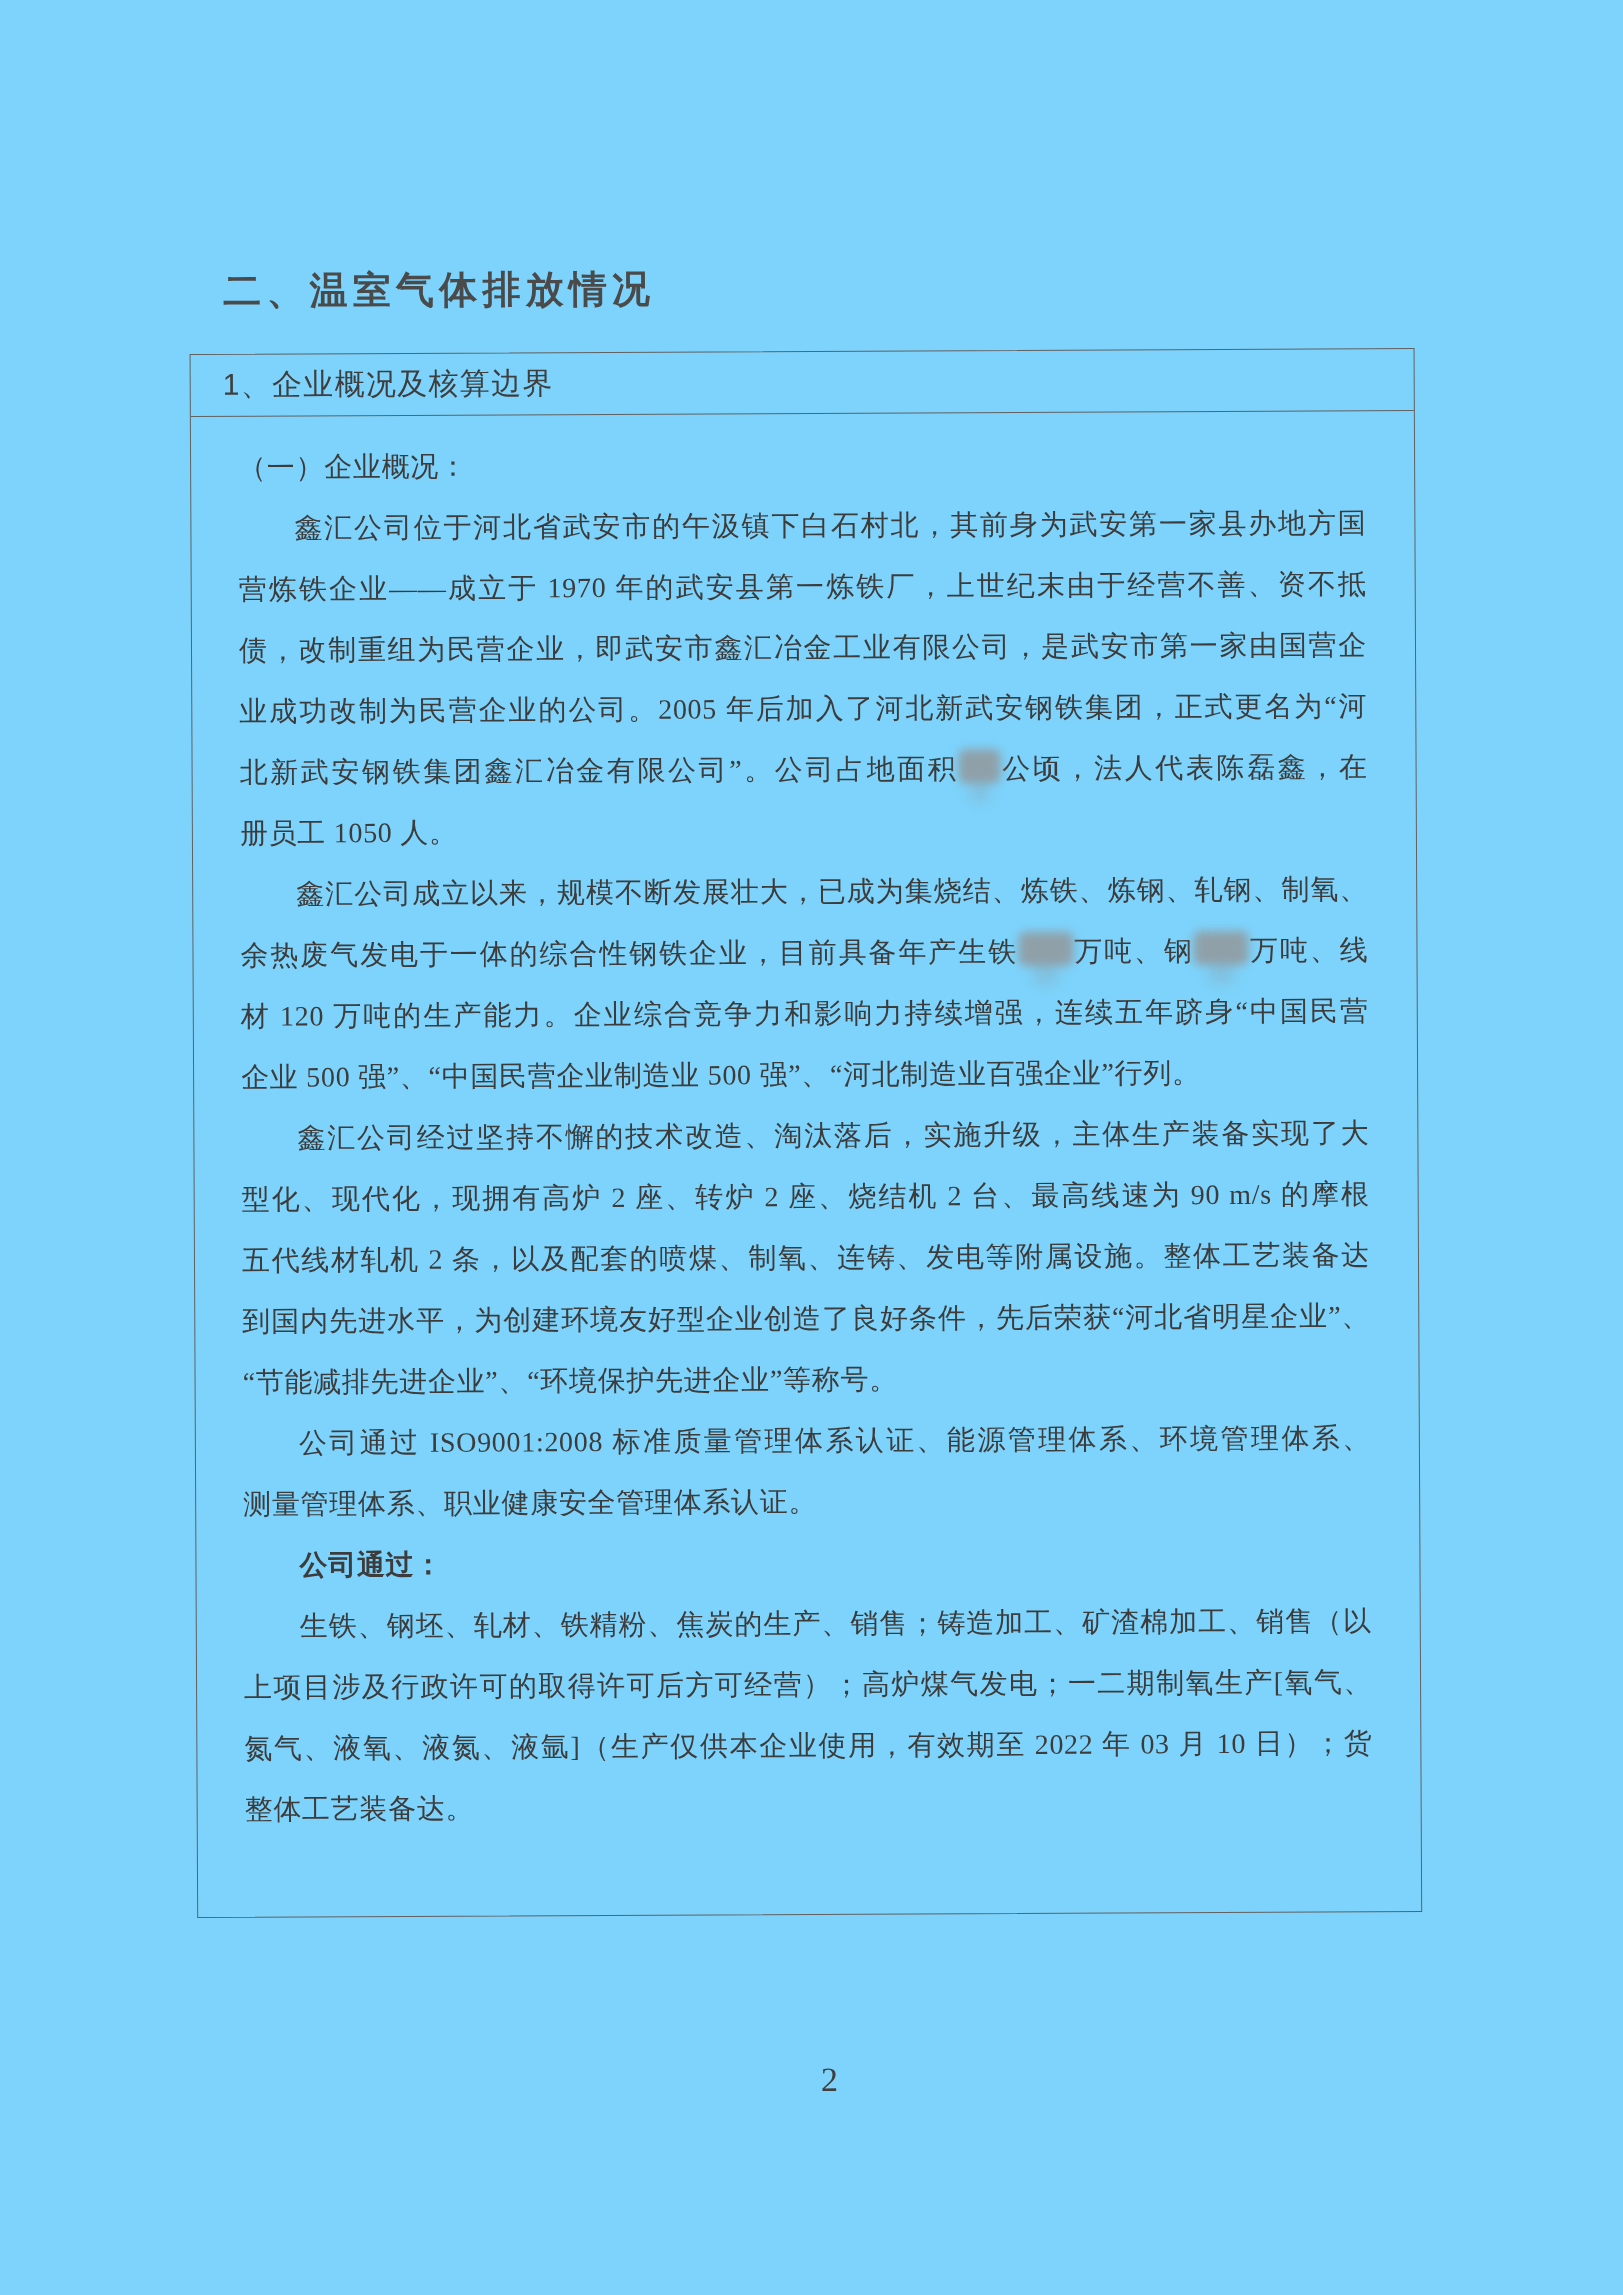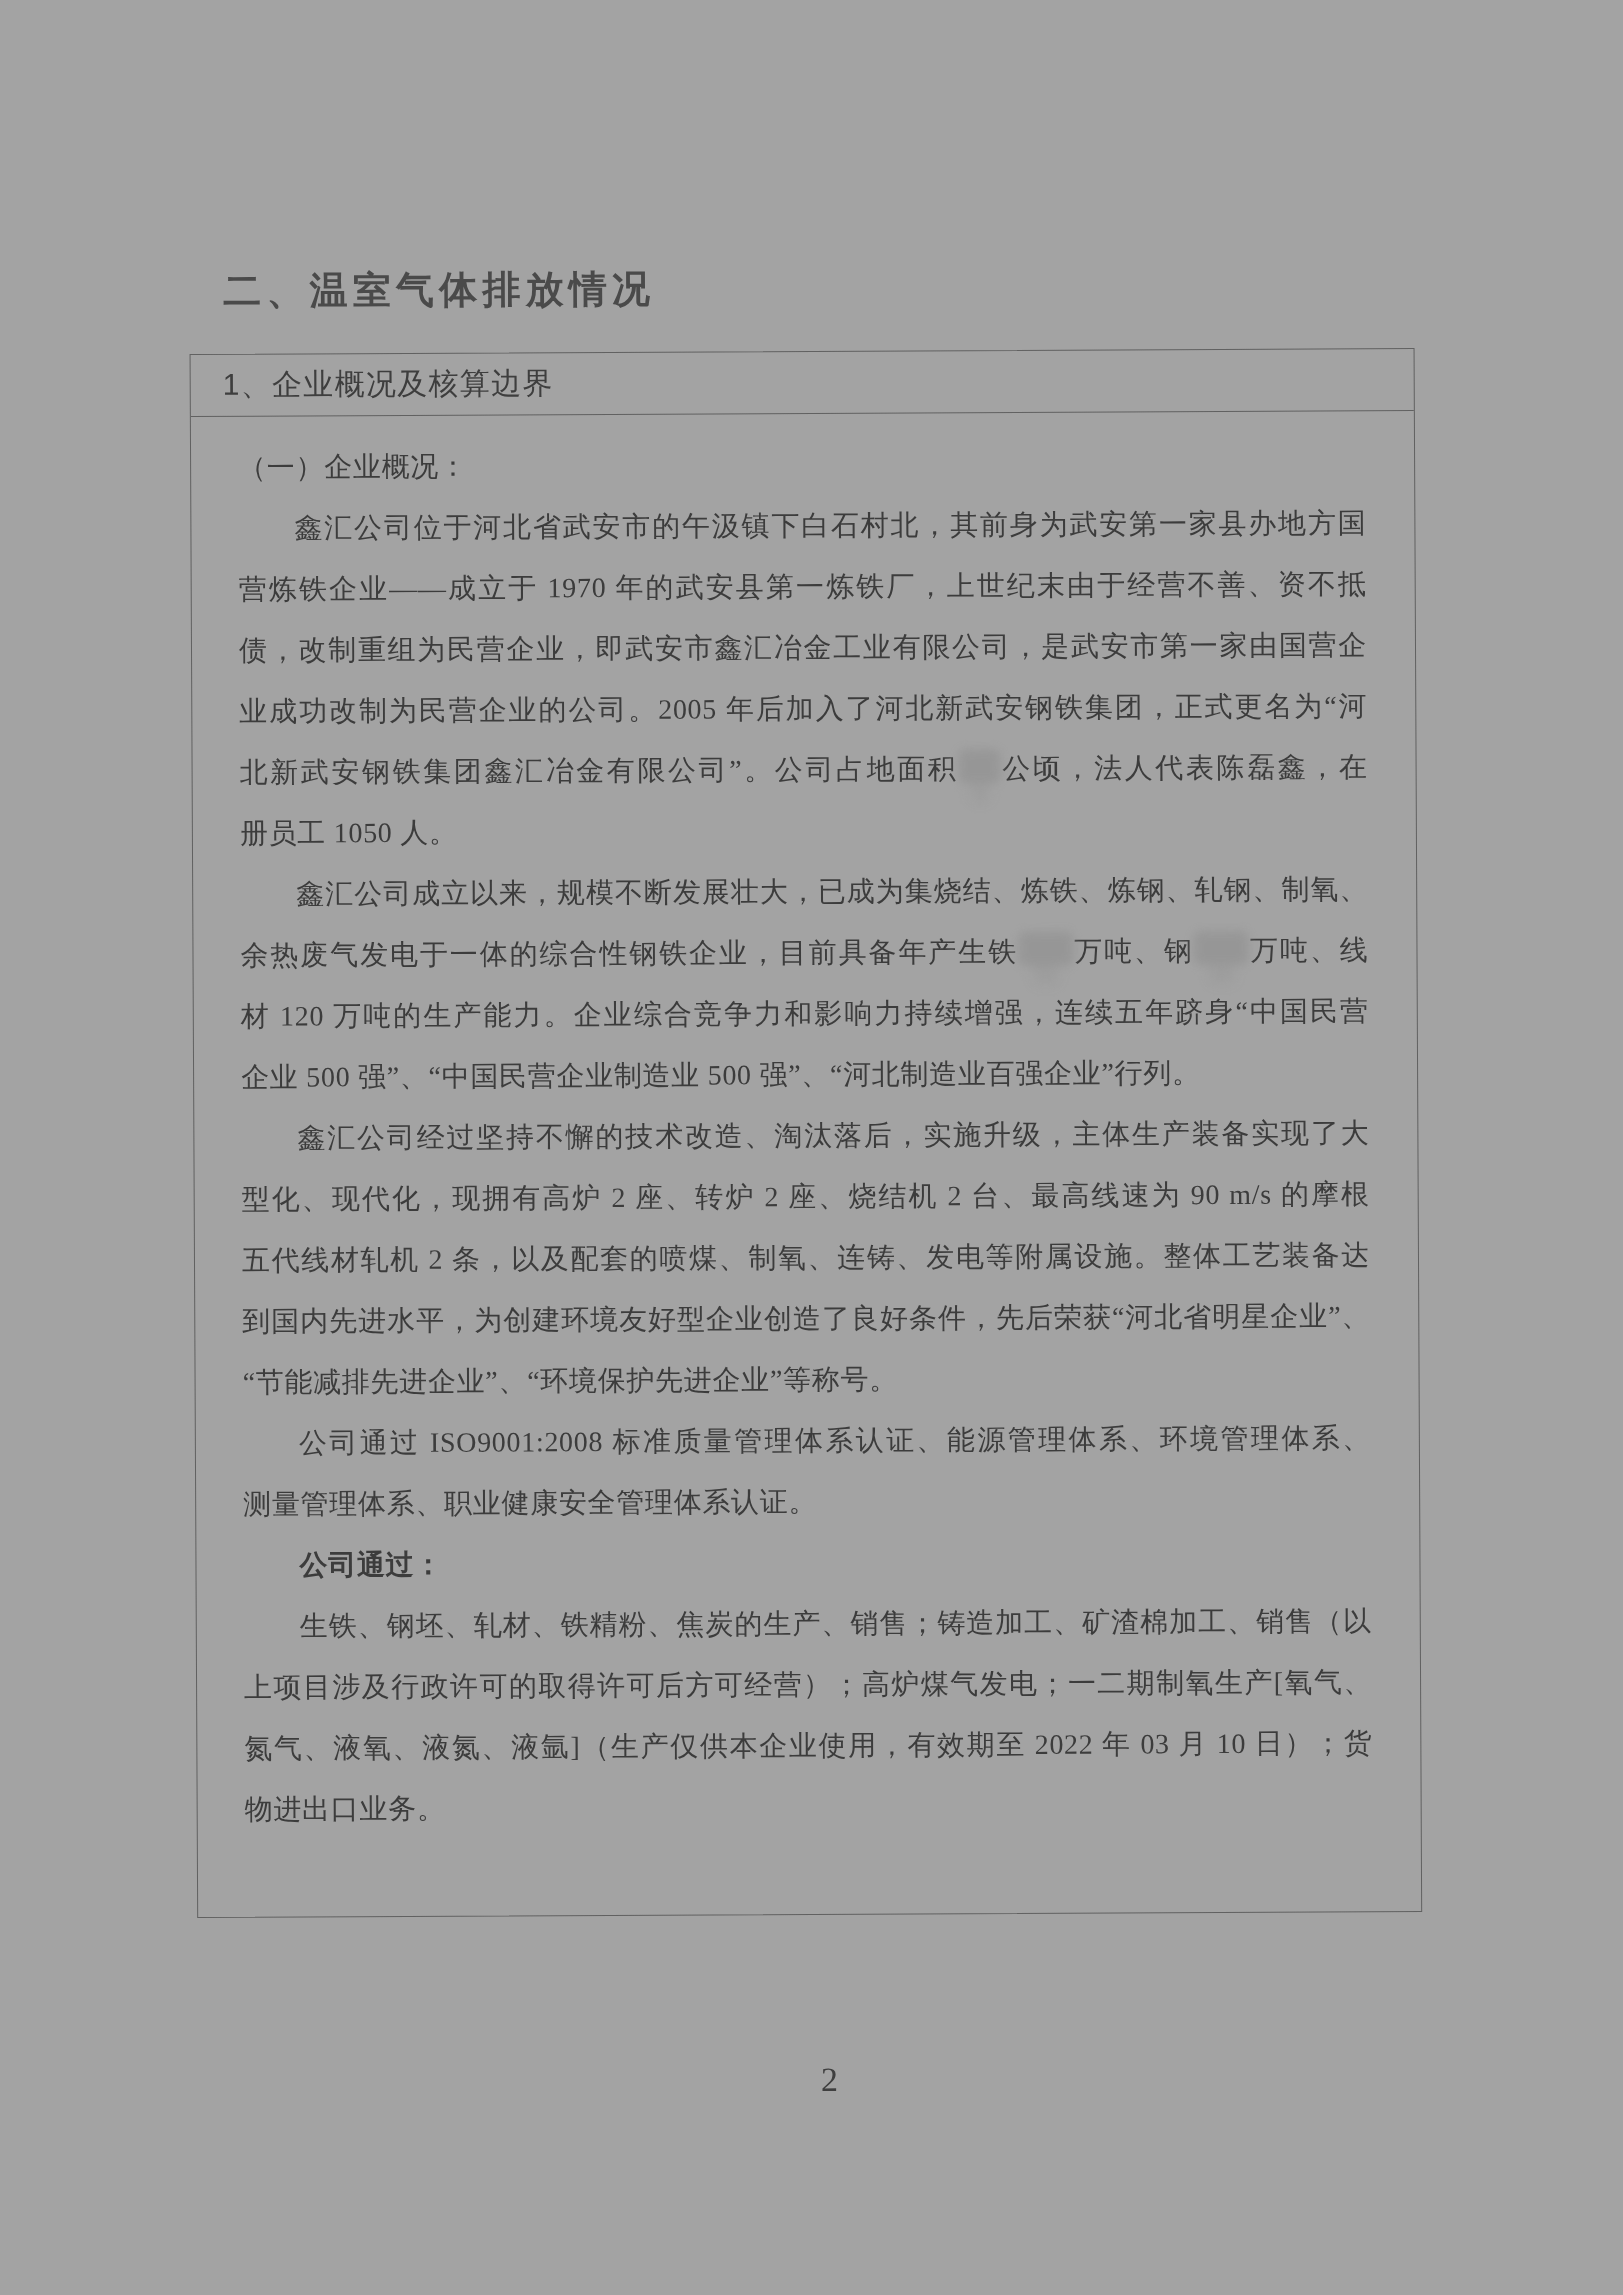--- a/index.html
+++ b/index.html
@@ -1,19 +1,19 @@
 <!DOCTYPE html>
 <html style="font-size:10.5px"><head>
 <meta charset="utf-8">
 <style>
   html,body{margin:0;padding:0;background:#ffffff;}
   .sheet{
     position:relative;
     width:1623px;height:2295px;
-    background:#a3a3a3;
+    background:#7dd3fc;
     overflow:hidden;
     font-family:"Liberation Serif","DejaVu Serif",serif;
   }
   .tilt{
     position:absolute;inset:0;
     transform:rotate(-0.28deg);
     transform-origin:50% 55%;
   }
   .doc-title{
     position:absolute;
@@ -112,21 +112,21 @@
           <div class="line fill"><span>型化、现代化，现拥有高炉 2 座、转炉 2 座、烧结机 2 台、最高线速为 90 m/s 的摩根</span></div>
           <div class="line fill"><span>五代线材轧机 2 条，以及配套的喷煤、制氧、连铸、发电等附属设施。整体工艺装备达</span></div>
           <div class="line fill"><span>到国内先进水平，为创建环境友好型企业创造了良好条件，先后荣获“河北省明星企业”、</span></div>
           <div class="line"><span>“节能减排先进企业”、“环境保护先进企业”等称号。</span></div>
           <div class="line fill ind"><span>公司通过 ISO9001:2008 标准质量管理体系认证、能源管理体系、环境管理体系、</span></div>
           <div class="line"><span>测量管理体系、职业健康安全管理体系认证。</span></div>
           <div class="line ind b"><span>公司通过：</span></div>
           <div class="line fill ind"><span>生铁、钢坯、轧材、铁精粉、焦炭的生产、销售；铸造加工、矿渣棉加工、销售（以</span></div>
           <div class="line fill"><span>上项目涉及行政许可的取得许可后方可经营）；高炉煤气发电；一二期制氧生产[氧气、</span></div>
           <div class="line fill"><span>氮气、液氧、液氮、液氩]（生产仅供本企业使用，有效期至 2022 年 03 月 10 日）；货</span></div>
-          <div class="line"><span>物进出口业务。</span></div>
+          <div class="line"><span>整体工艺装备达。</span></div>
         </div>
     </div>
 
     <div class="pageno">2</div>
 
   </div>
 </div>
 
 
 </body></html>

